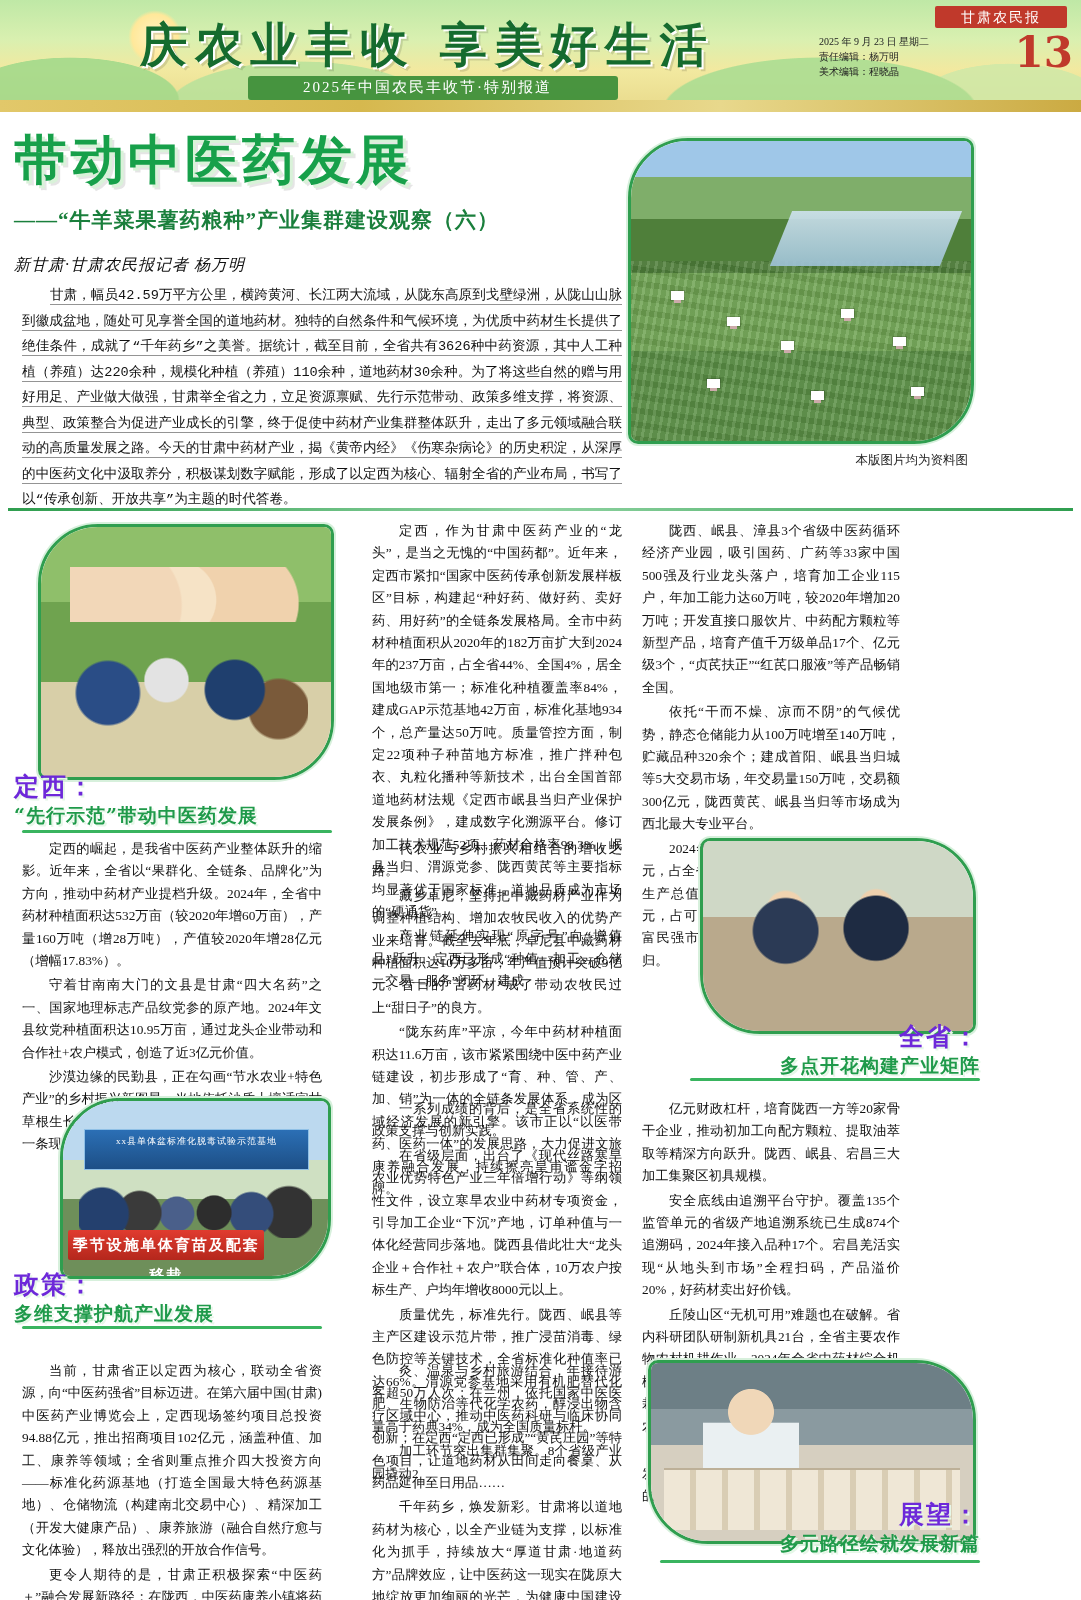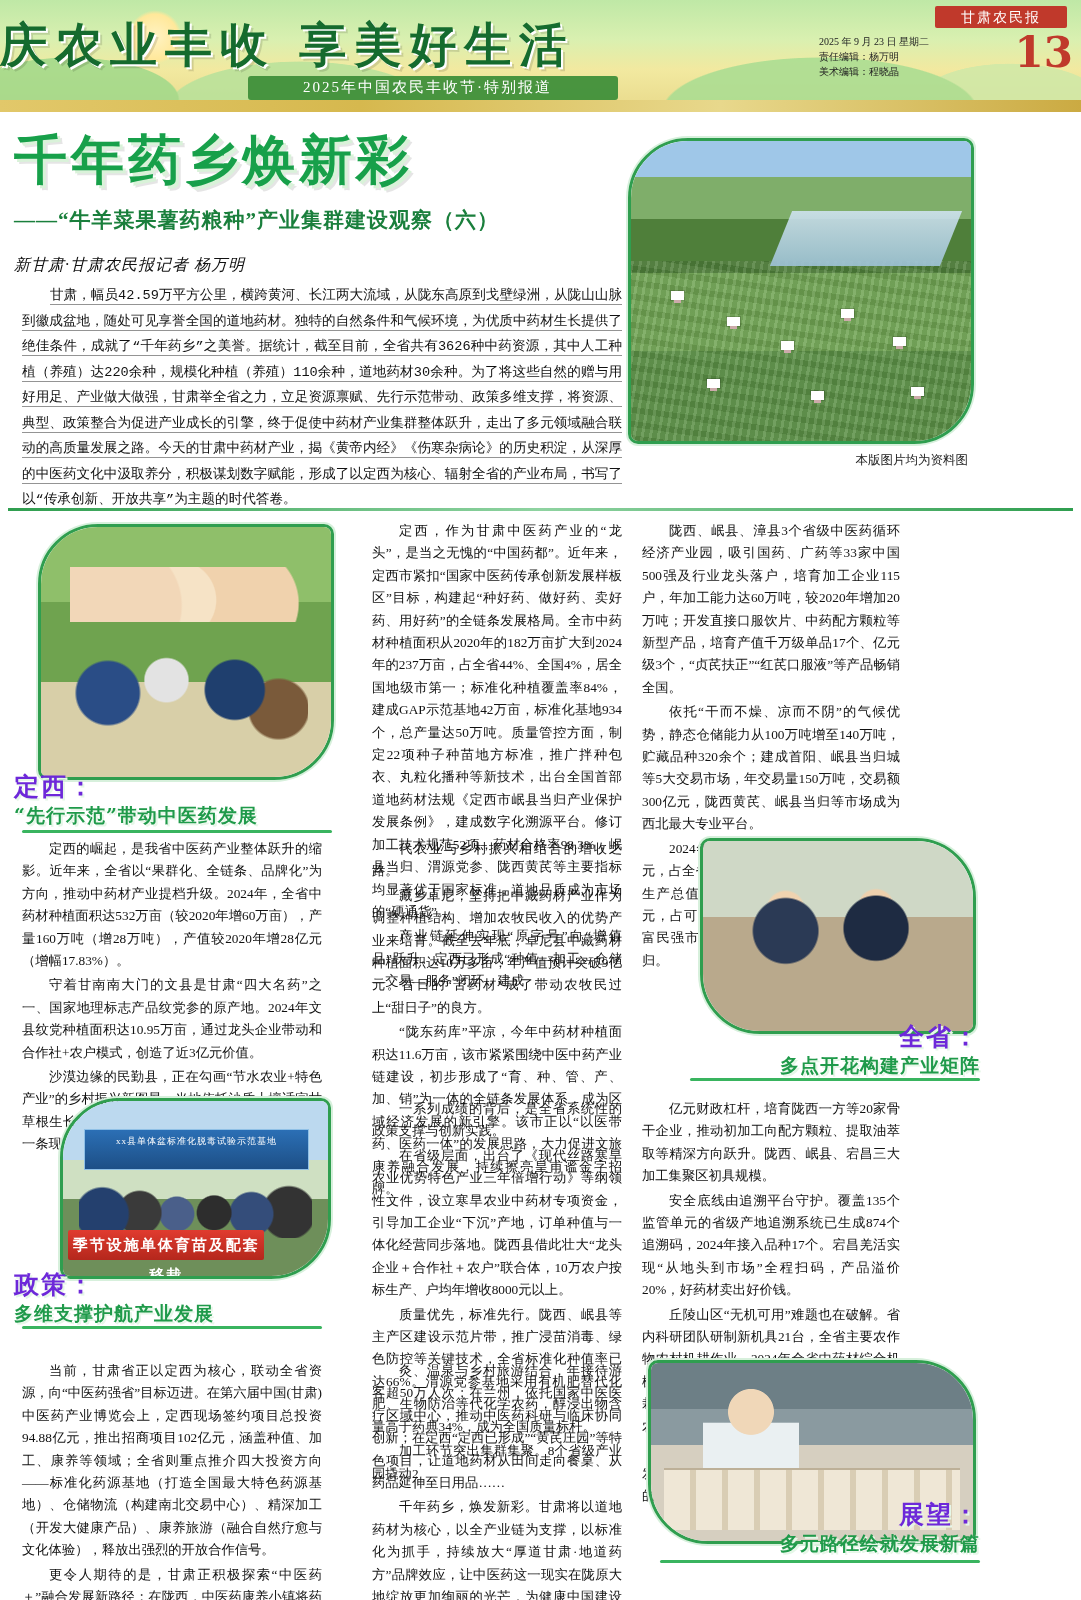--- a/index.html
+++ b/index.html
@@ -27,21 +27,21 @@
       radial-gradient(ellipse 220px 80px at 300px 110px, #b7e29b 0 60%, transparent 61%),
       radial-gradient(ellipse 260px 90px at 820px 112px, #a8dd92 0 60%, transparent 61%),
       radial-gradient(ellipse 150px 60px at 1010px 100px, #cfe9a8 0 60%, transparent 61%);
     opacity:.85;
   }
   .mast-sun{
     position:absolute;left:128px;top:10px;width:54px;height:54px;border-radius:50%;
     background:radial-gradient(circle,#fff3c4 0%,#ffe89a 60%,rgba(255,232,154,0) 70%);
   }
   .mast-title{
-    position:absolute;left:0;top:14px;width:855px;text-align:left;
+    position:absolute;left:0;top:14px;width:855px;text-align:center;
     font-family:"DejaVu Serif", serif;
     font-weight:bold;font-size:47px;letter-spacing:8px;color:#156b2e;
     text-shadow:2px 2px 0 #ffffff, 4px 4px 0 rgba(0,0,0,.12);
   }
   .mast-sub{
     position:absolute;left:0;top:78px;width:855px;text-align:center;
     font-size:15px;letter-spacing:2px;color:#ffffff;
   }
   .mast-sub-bg{
     position:absolute;left:248px;top:76px;width:370px;height:24px;
@@ -261,21 +261,21 @@
     <div class="mast-logo">甘肃农民报</div>
     <div class="mast-meta">
       <div>2025 年 9 月 23 日  星期二</div>
       <div>责任编辑：杨万明</div>
       <div>美术编辑：程晓晶</div>
     </div>
     <div class="mast-pageno">13</div>
   </div>
 
   <div class="headline">
-    <div class="h1">千年药乡焕新彩</div>
+    <div class="h1">带动中医药发展</div>
     <div class="h2">——“牛羊菜果薯药粮种”产业集群建设观察（六）</div>
   </div>
   <div class="byline">新甘肃·甘肃农民报记者 杨万明</div>
 
   <div class="lead">甘肃，幅员42.59万平方公里，横跨黄河、长江两大流域，从陇东高原到戈壁绿洲，从陇山山脉到徽成盆地，随处可见享誉全国的道地药材。独特的自然条件和气候环境，为优质中药材生长提供了绝佳条件，成就了“千年药乡”之美誉。据统计，截至目前，全省共有3626种中药资源，其中人工种植（养殖）达220余种，规模化种植（养殖）110余种，道地药材30余种。为了将这些自然的赠与用好用足、产业做大做强，甘肃举全省之力，立足资源禀赋、先行示范带动、政策多维支撑，将资源、典型、政策整合为促进产业成长的引擎，终于促使中药材产业集群整体跃升，走出了多元领域融合联动的高质量发展之路。今天的甘肃中药材产业，揭《黄帝内经》《伤寒杂病论》的历史积淀，从深厚的中医药文化中汲取养分，积极谋划数字赋能，形成了以定西为核心、辐射全省的产业布局，书写了以“传承创新、开放共享”为主题的时代答卷。</div>
 
   <div class="hero photo leaf-l">
     <div class="hero-img"></div>
     <div class="hero-pond"></div>
     <div class="hero-signs">

